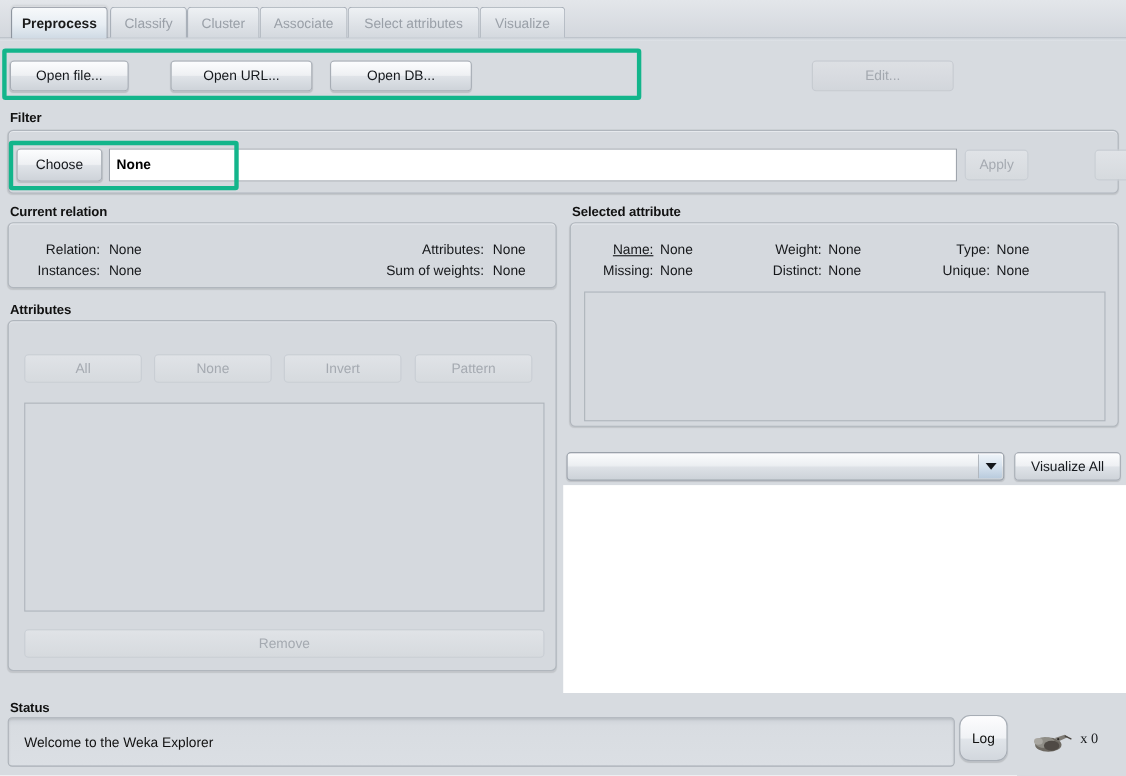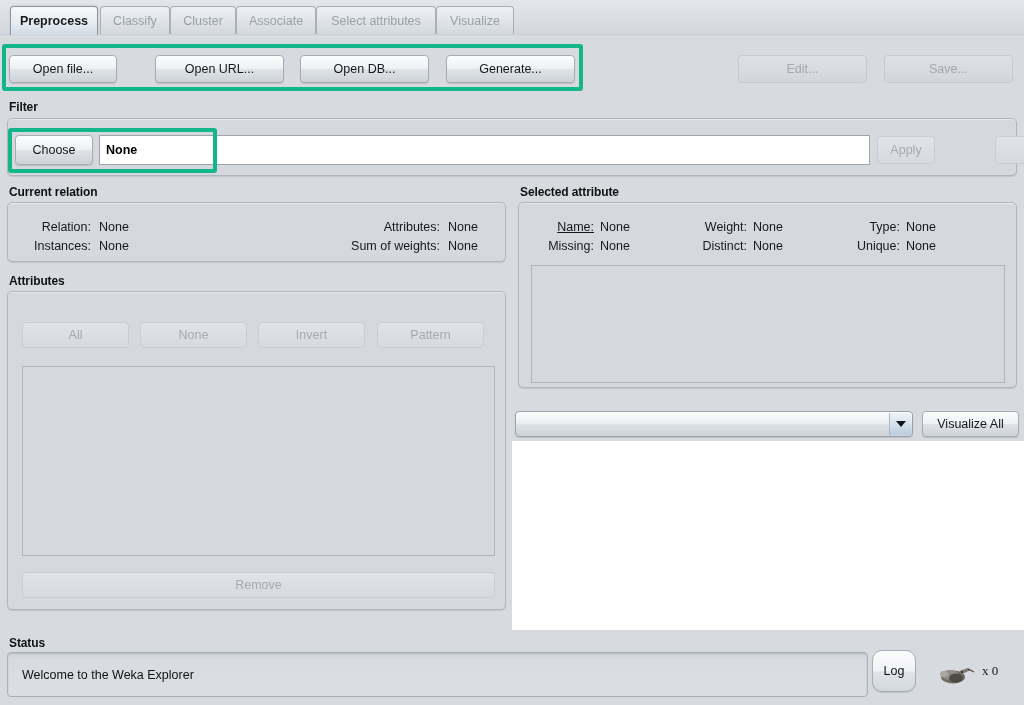--- a/index.html
+++ b/index.html
@@ -248,28 +248,22 @@
 
   <div class="btn" style="left:9px; top:55px; width:108px; height:28px;">
     <span>Open file...</span>
   </div>
   <div class="btn" style="left:155px; top:55px; width:129px; height:28px;">
     <span>Open URL...</span>
   </div>
   <div class="btn" style="left:300px; top:55px; width:129px; height:28px;">
     <span>Open DB...</span>
   </div>
-  <div class="btn" style="left:446px; top:55px; width:129px; height:28px;">
-    <span>Generate...</span>
-  </div>
   <div class="btn disabled" style="left:738px; top:55px; width:129px; height:28px;">
     <span>Edit...</span>
-  </div>
-  <div class="btn disabled" style="left:884px; top:55px; width:129px; height:28px;">
-    <span>Save...</span>
   </div>
 
   <div class="hl" style="left: 2px; top: 44px; width: 581px; height: 47px; border-color: rgb(19, 181, 139);"></div>
 
   <div class="grp-label" style="left:9px; top:100px;">Filter</div>
   <div class="panel" style="left:7px; top:118px; width:1010px; height:58px;"></div>
 
   <div class="btn" style="left:15px; top:135px; width:78px; height:30px;">
     <span>Choose</span>
   </div>

